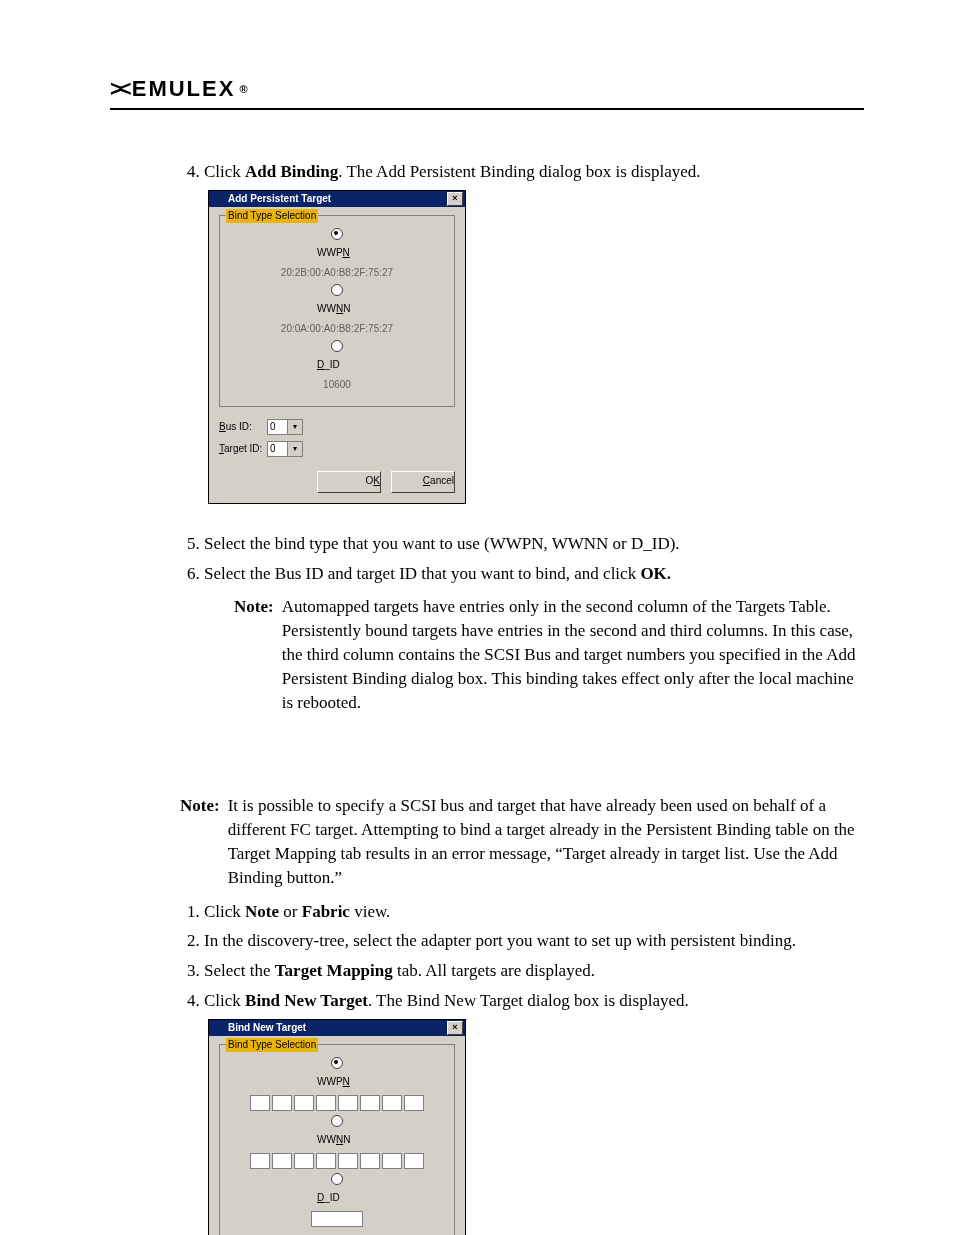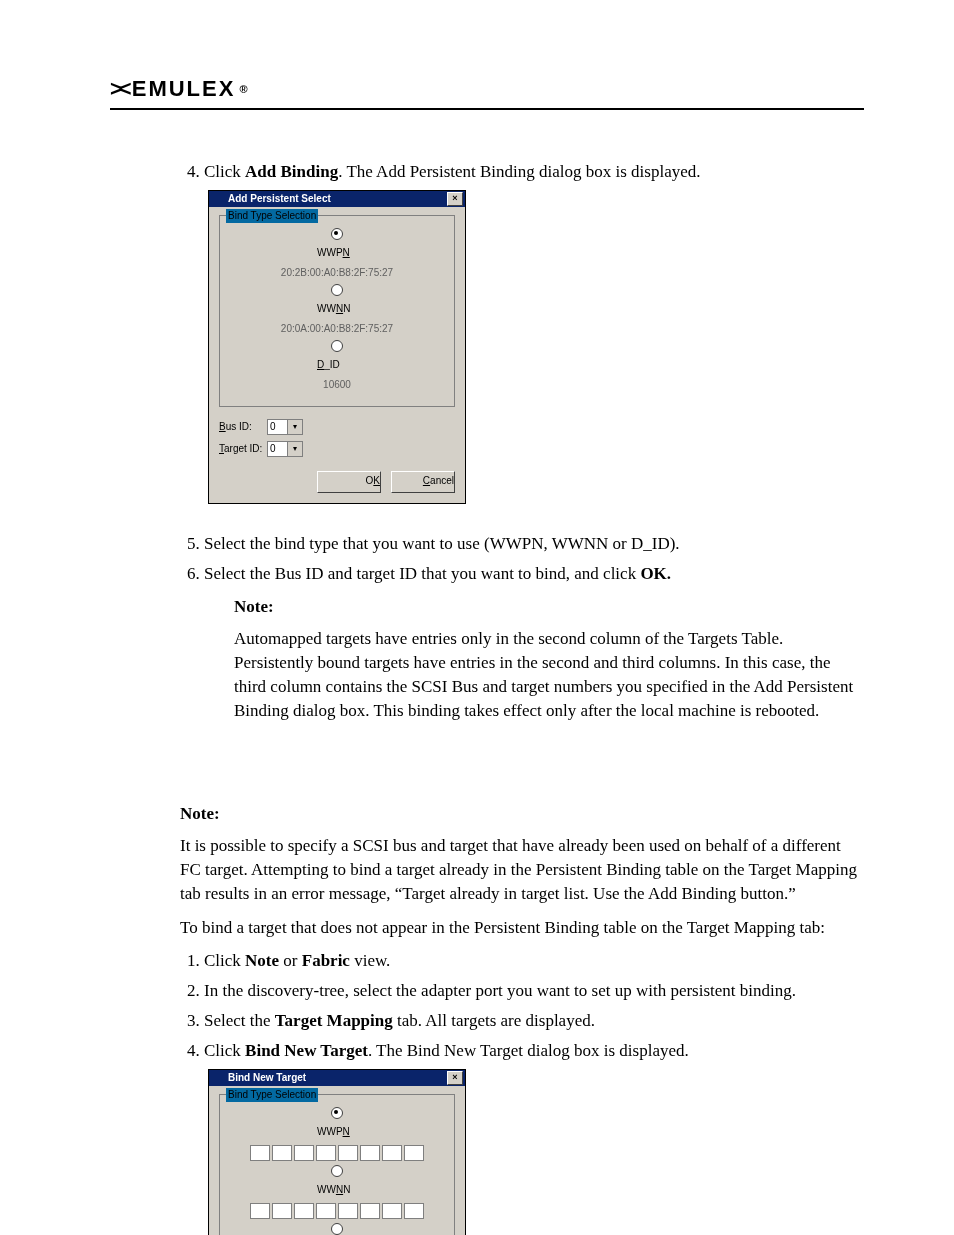--- a/index.html
+++ b/index.html
@@ -99,21 +99,21 @@
   .group {
     border: 1px solid #808080;
     padding: 8px 8px 10px 8px;
     position: relative;
     margin-bottom: 12px;
   }
   .group-title {
     position: absolute;
     top: -7px;
     left: 6px;
-    background: #0369a1;
+    background: #eab308;
     padding: 0 2px;
     font-size: 10px;
   }
   .radio-row {
     display: flex;
     align-items: center;
     margin: 4px 0;
     gap: 6px;
     flex-direction: column;
   }
@@ -177,21 +177,20 @@
   .seg-inputs { display: flex; gap: 2px; }
   .seg-inputs .seg {
     width: 18px; height: 14px;
     background: #fff; border: 1px solid #7f7f7f;
   }
 
   .note-block {
     display: flex;
     margin: 10px 0 10px 30px;
     gap: 8px;
-    flex-direction: column;
   }
   .note-block .note-label { font-weight: bold; flex: 0 0 auto; }
   .note-block .note-text { flex: 1; }
 
   .note-block.outer {
     margin-left: 0;
   }
 
   p.para { margin: 10px 0; }
 
@@ -212,21 +211,21 @@
 
   <div class="content">
 
     <ol class="steps" start="4">
       <li>
         <span>Click </span><span class="bold">Add Binding</span><span>. The Add Persistent Binding dialog box is displayed.</span>
 
         <div class="dialog-wrap">
           <div class="dialog">
             <div class="titlebar">
-              <span><span class="ticon"></span><span>Add Persistent Select</span></span>
+              <span><span class="ticon"></span><span>Add Persistent Target</span></span>
               <div class="close-btn">×</div>
             </div>
             <div class="dialog-body">
               <div class="group">
                 <div class="group-title">Bind Type Selection</div>
 
                 <div class="radio-row">
                   <div class="radio checked"></div>
                   <span class="radio-label"><span>WWP</span><span class="ul">N</span></span>
                   <span class="radio-val">20:2B:00:A0:B8:2F:75:27</span>
@@ -279,21 +278,20 @@
       </li>
     </ol>
 
     <div class="spacer"></div>
 
     <div class="note-block outer">
       <div class="note-label">Note:</div>
       <div class="note-text">It is possible to specify a SCSI bus and target that have already been used on behalf of a different FC target. Attempting to bind a target already in the Persistent Binding table on the Target Mapping tab results in an error message, “Target already in target list. Use the Add Binding button.”</div>
     </div>
 
-    <p class="para">To bind a target that does not appear in the Persistent Binding table on the Target Mapping tab:</p>
 
     <ol class="steps" start="1">
       <li>
         <span>Click </span><span class="bold">Note</span><span> or </span><span class="bold">Fabric</span><span> view.</span>
       </li>
       <li>In the discovery-tree, select the adapter port you want to set up with persistent binding.</li>
       <li>
         <span>Select the </span><span class="bold">Target Mapping</span><span> tab. All targets are displayed.</span>
       </li>
       <li>

